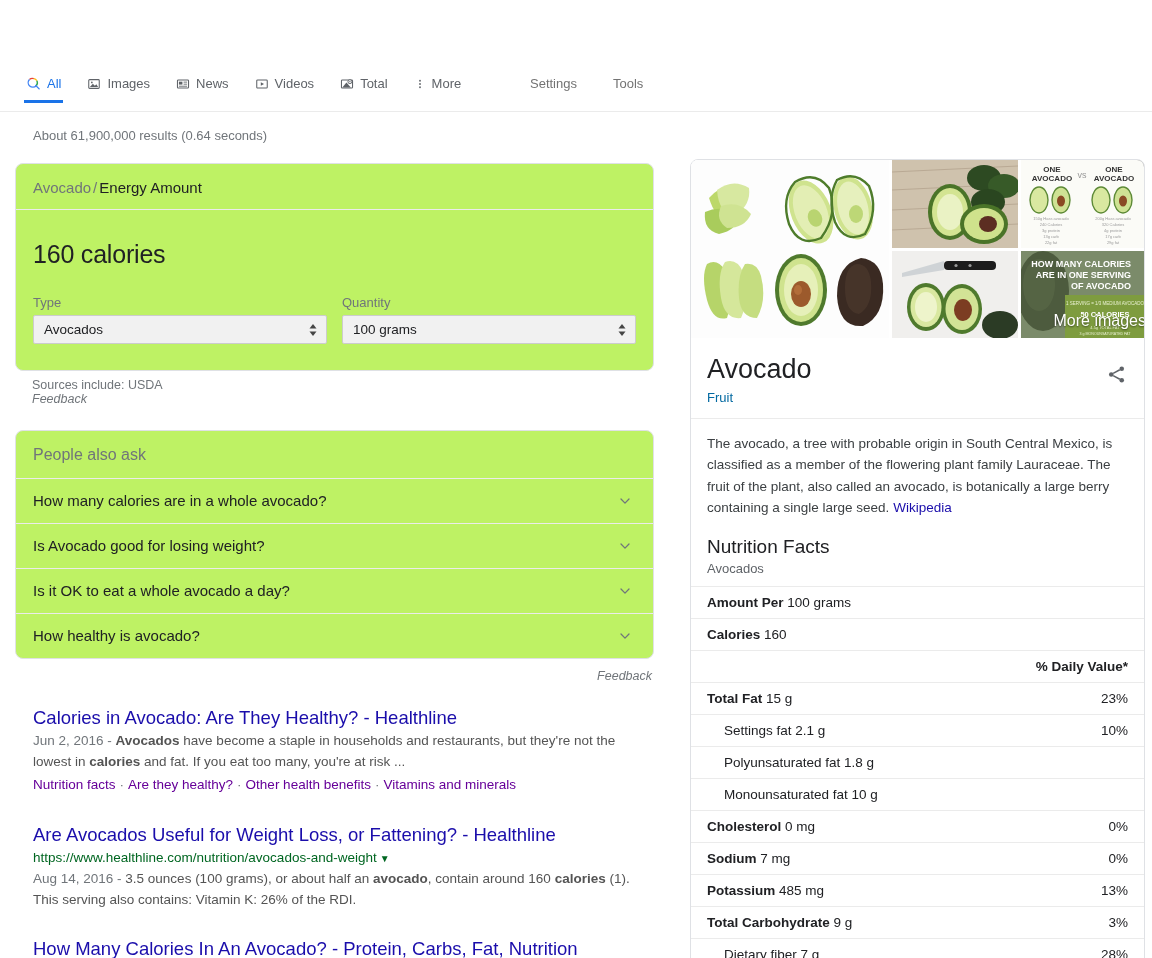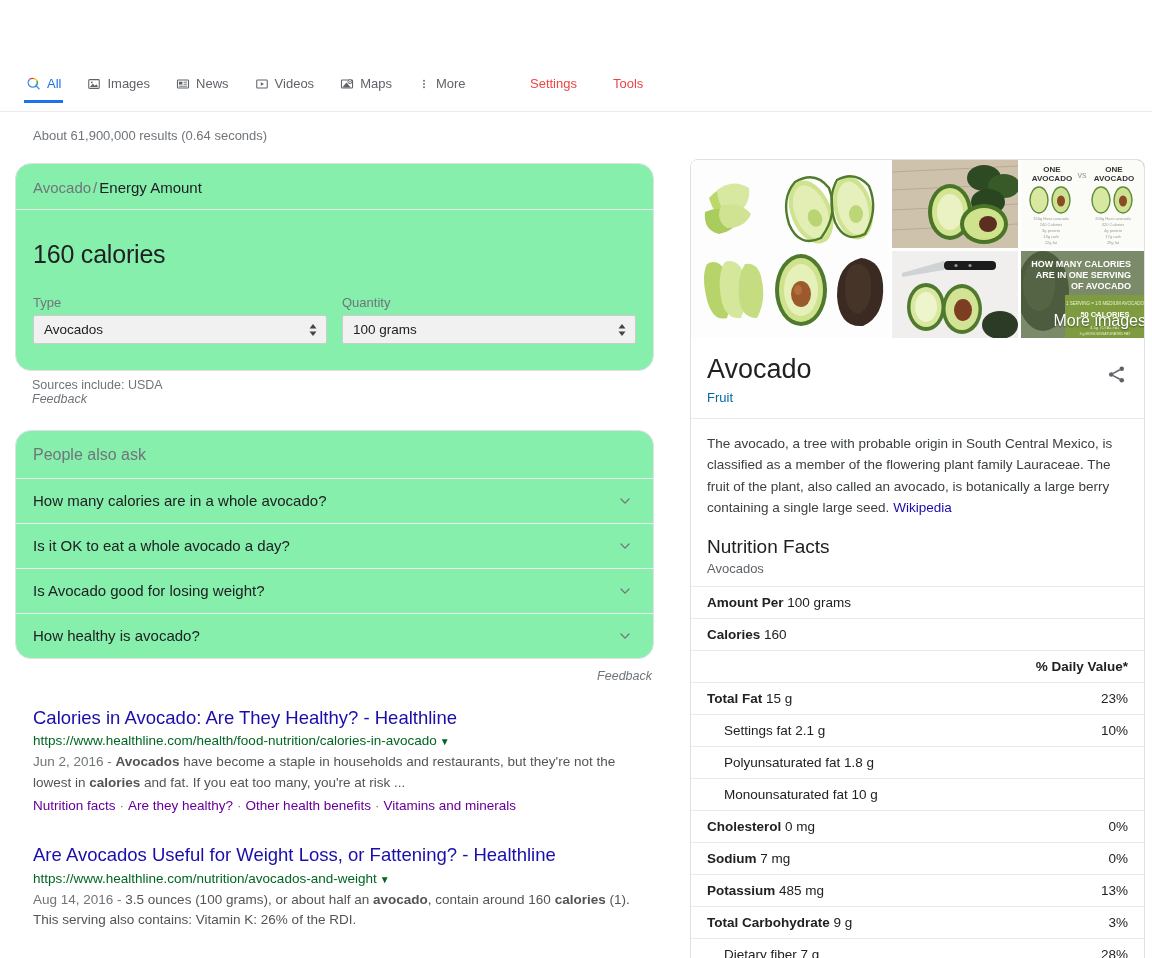--- a/index.html
+++ b/index.html
@@ -67,21 +67,21 @@
     position: absolute;
     left: 0; right: 12px; bottom: -2px;
     height: 3px;
     background: #1a73e8;
   }
   .nav-icon { line-height: 0; display: inline-block; }
   .nav-right {
     position: absolute;
     left: 530px; top: 76px;
     display: flex; gap: 36px;
-    font-size: 13px; color: #ef4444;
+    font-size: 13px; color: #737373;
   }
   .nav-right > div { cursor: pointer; }
 
   
   .stats {
     position: absolute;
     left: 33px; top: 128px;
     font-size: 13px;
     color: #70757a;
   }
@@ -94,22 +94,22 @@
   }
   .right-col {
     position: absolute;
     left: 690px; top: 159px;
     width: 455px;
   }
 
   
   .card {
     border: 1px solid #dfe1e5;
-    border-radius: 16px;
-    background: #86efac;
+    border-radius: 8px;
+    background: #bef264;
   }
   .card-crumbs {
     padding: 15px 17px 13px 17px;
     font-size: 15px;
     border-bottom: 1px solid #ebebeb;
     color: #202124;
   }
   .crumb-muted { color: #70757a; }
   .crumb-sep { color: #70757a; padding: 0 2px; }
 
@@ -367,21 +367,21 @@
 
     <div class="nav-item">
       <span class="nav-icon">
         <svg width="14" height="14" viewBox="0 0 24 24">
           <rect x="2.5" y="5" width="19" height="14" rx="1.5" fill="none" stroke="#5f6368" stroke-width="1.8"></rect>
           <path d="M4 18 L11 9.5 L18.5 18 Z" fill="#5f6368"></path>
           <circle cx="17" cy="8" r="3.4" fill="#fff" stroke="#5f6368" stroke-width="1.6"></circle>
           <circle cx="17" cy="8" r="1.2" fill="#5f6368"></circle>
         </svg>
       </span>
-      <span>Maps</span>
+      <span>Total</span>
     </div>
 
     <div class="nav-item">
       <span class="nav-icon">
         <svg width="12" height="14" viewBox="0 0 24 24">
           <circle cx="12" cy="5.5" r="1.8" fill="#5f6368"></circle>
           <circle cx="12" cy="12" r="1.8" fill="#5f6368"></circle>
           <circle cx="12" cy="18.5" r="1.8" fill="#5f6368"></circle>
         </svg>
       </span>
@@ -443,29 +443,29 @@
 
     <div class="paa-item">
       <span>How many calories are in a whole avocado?</span>
       <span class="chev">
         <svg width="16" height="16" viewBox="0 0 24 24">
             <path d="M6 9 L12 15.2 L18 9" fill="none" stroke="#70757a" stroke-width="1.9" stroke-linecap="round" stroke-linejoin="round"></path>
           </svg>
       </span>
     </div>
     <div class="paa-item">
-      <span>Is it OK to eat a whole avocado a day?</span>
+      <span>Is Avocado good for losing weight?</span>
       <span class="chev">
         <svg width="16" height="16" viewBox="0 0 24 24">
             <path d="M6 9 L12 15.2 L18 9" fill="none" stroke="#70757a" stroke-width="1.9" stroke-linecap="round" stroke-linejoin="round"></path>
           </svg>
       </span>
     </div>
     <div class="paa-item">
-      <span>Is Avocado good for losing weight?</span>
+      <span>Is it OK to eat a whole avocado a day?</span>
       <span class="chev">
         <svg width="16" height="16" viewBox="0 0 24 24">
             <path d="M6 9 L12 15.2 L18 9" fill="none" stroke="#70757a" stroke-width="1.9" stroke-linecap="round" stroke-linejoin="round"></path>
           </svg>
       </span>
     </div>
     <div class="paa-item">
       <span>How healthy is avocado?</span>
       <span class="chev">
         <svg width="16" height="16" viewBox="0 0 24 24">
@@ -475,23 +475,20 @@
     </div>
   </div>
   <div class="paa-feedback">
     <span class="feedback">Feedback</span>
   </div>
 
   <div class="results">
 
     <div class="result">
       <div class="r-title">Calories in Avocado: Are They Healthy? - Healthline</div>
-      <div class="r-url">
-        <span>https://www.healthline.com/health/food-nutrition/calories-in-avocado</span><span class="caret">▼</span>
-      </div>
       <div class="r-snippet">
         <span class="date">Jun 2, 2016 - </span><span><b>Avocados</b><span> have become a staple in households and restaurants, but they're not the lowest in </span><b>calories</b><span> and fat. If you eat too many, you're at risk ...</span></span>
       </div>
       <div class="r-sitelinks"><span class="sl">Nutrition facts</span><span class="dot">·</span><span class="sl">Are they healthy?</span><span class="dot">·</span><span class="sl">Other health benefits</span><span class="dot">·</span><span class="sl">Vitamins and minerals</span></div>
     </div>
 
     <div class="result">
       <div class="r-title">Are Avocados Useful for Weight Loss, or Fattening? - Healthline</div>
       <div class="r-url">
         <span>https://www.healthline.com/nutrition/avocados-and-weight</span><span class="caret">▼</span>

